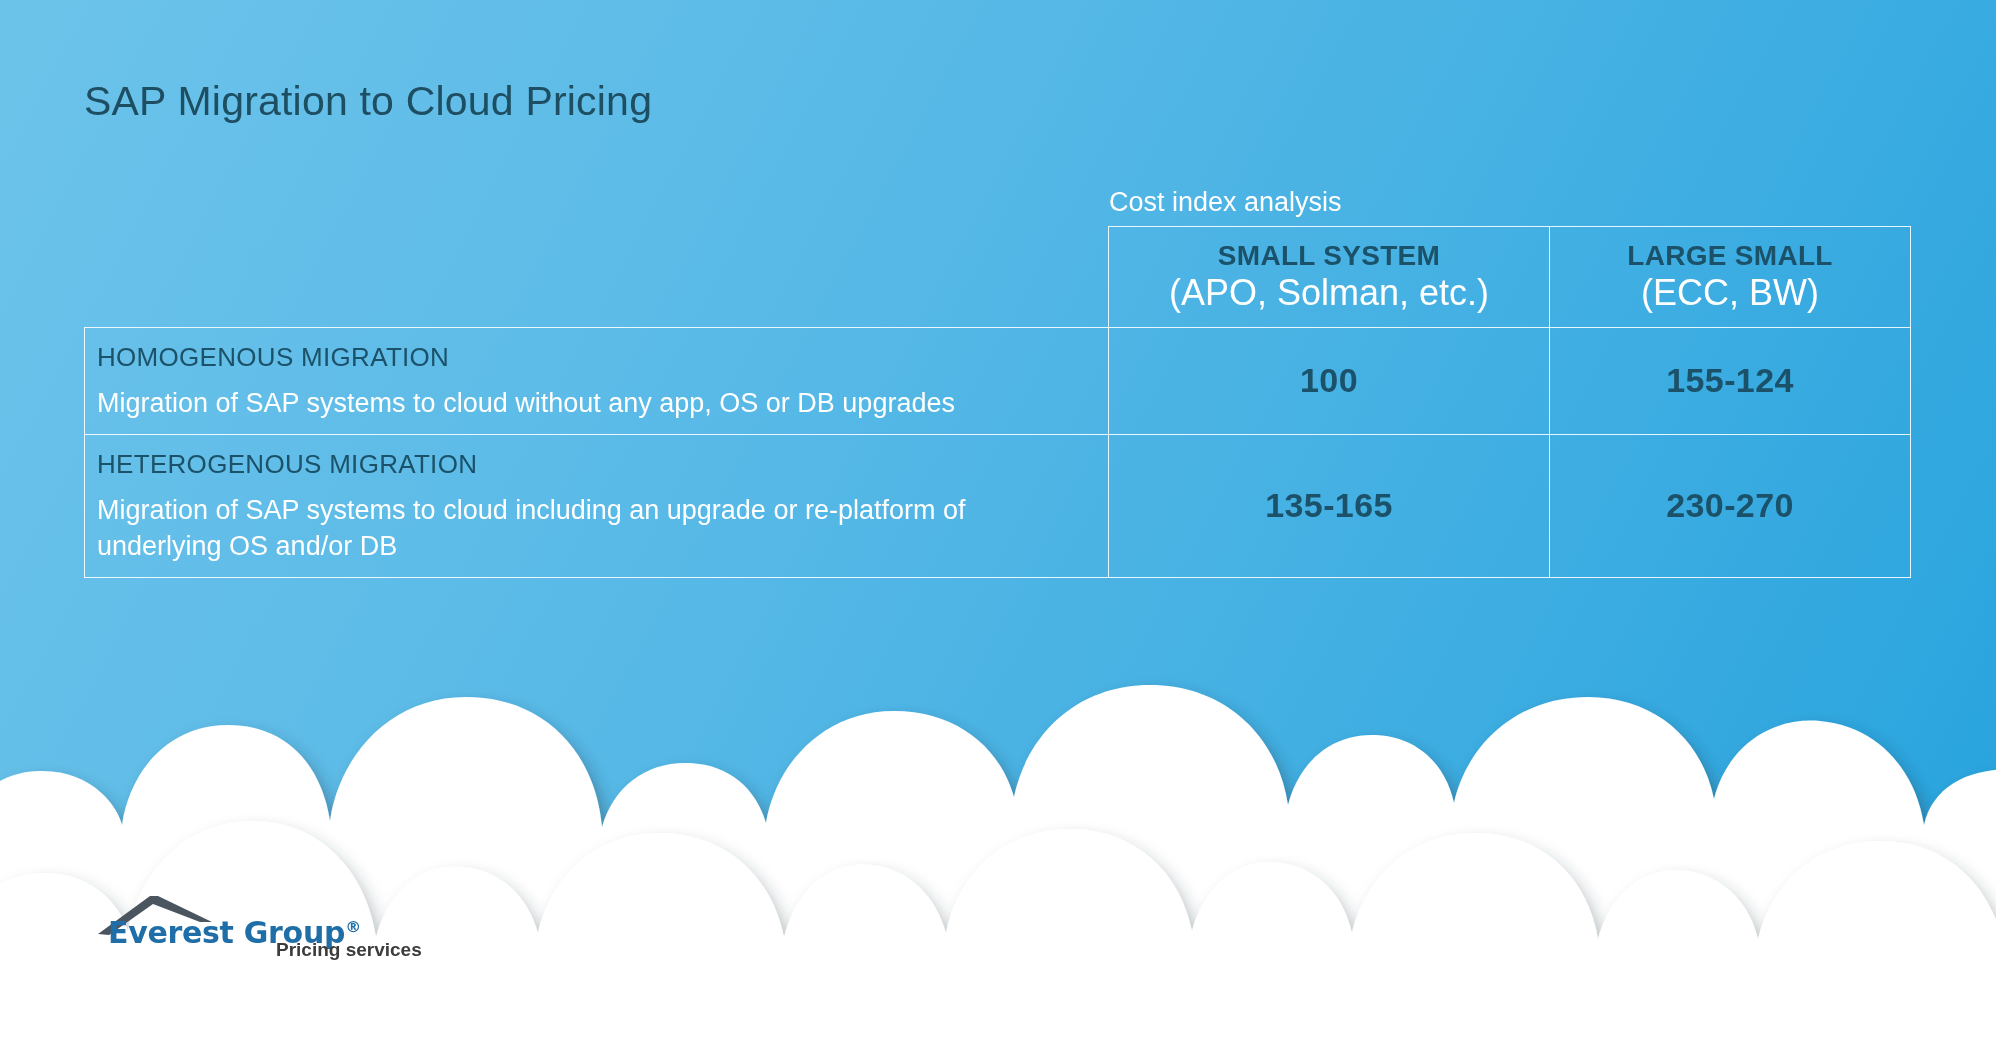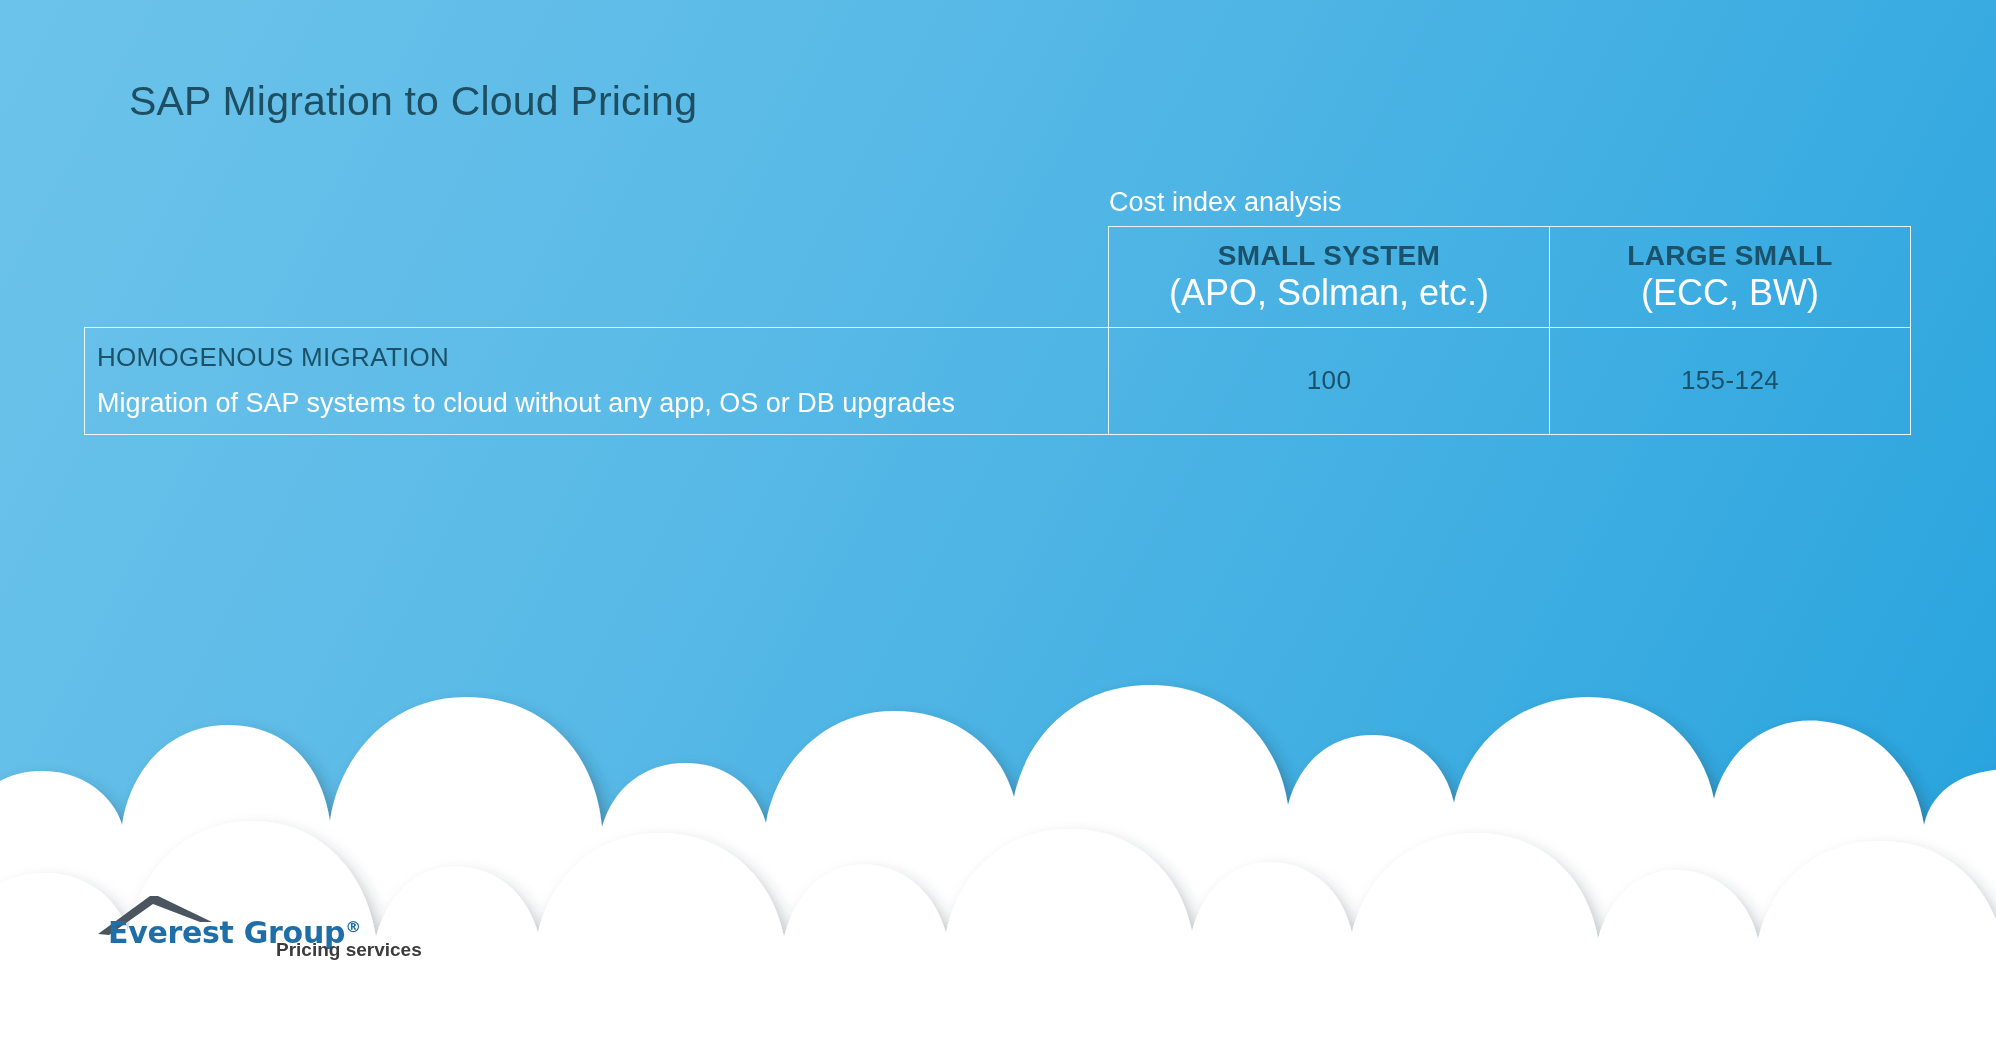--- a/index.html
+++ b/index.html
@@ -26,21 +26,20 @@
   
   .slide-title {
     position: absolute;
     left: 84px;
     top: 78px;
     font-size: 41px;
     font-weight: 400;
     color: #1E4E62;
     letter-spacing: 0.2px;
     white-space: nowrap;
-    margin-left: 45px;
   }
 
   
   .cost-caption {
     position: absolute;
     left: 1109px;
     top: 187px;
     font-size: 27px;
     color: #FFFFFF;
     font-weight: 400;
@@ -101,22 +100,22 @@
   .desc-body {
     font-size: 27px;
     font-weight: 400;
     color: #FFFFFF;
     line-height: 1.33;
     margin-top: 12px;
   }
 
   .value-cell {
     text-align: center;
-    font-size: 26px;
-    font-weight: normal;
+    font-size: 34px;
+    font-weight: bold;
     color: #1B5169;
     letter-spacing: 0.4px;
   }
 
   
   .clouds {
     position: absolute;
     left: 0;
     bottom: 0;
     width: 1996px;
@@ -203,20 +202,28 @@
 
       <tr>
         <td class="desc-cell">
           <div class="desc-title">HOMOGENOUS MIGRATION</div>
           <div class="desc-body">Migration of SAP systems to cloud without any app, OS or DB upgrades</div>
         </td>
         <td class="value-cell">100</td>
         <td class="value-cell">155-124</td>
       </tr>
 
+      <tr>
+        <td class="desc-cell">
+          <div class="desc-title">HETEROGENOUS MIGRATION</div>
+          <div class="desc-body">Migration of SAP systems to cloud including an upgrade or re-platform of underlying OS and/or DB</div>
+        </td>
+        <td class="value-cell">135-165</td>
+        <td class="value-cell">230-270</td>
+      </tr>
     </tbody>
   </table>
 
   <div class="clouds">
     <svg viewBox="0 0 1996 470" preserveAspectRatio="none" xmlns="http://www.w3.org/2000/svg">
       <defs>
         <filter id="cloudShadow" x="-20%" y="-20%" width="150%" height="160%">
           <feDropShadow dx="6" dy="9" stdDeviation="8" flood-color="#2b3b44" flood-opacity="0.40"></feDropShadow>
         </filter>
         <filter id="cloudShadow2" x="-20%" y="-20%" width="150%" height="160%">

